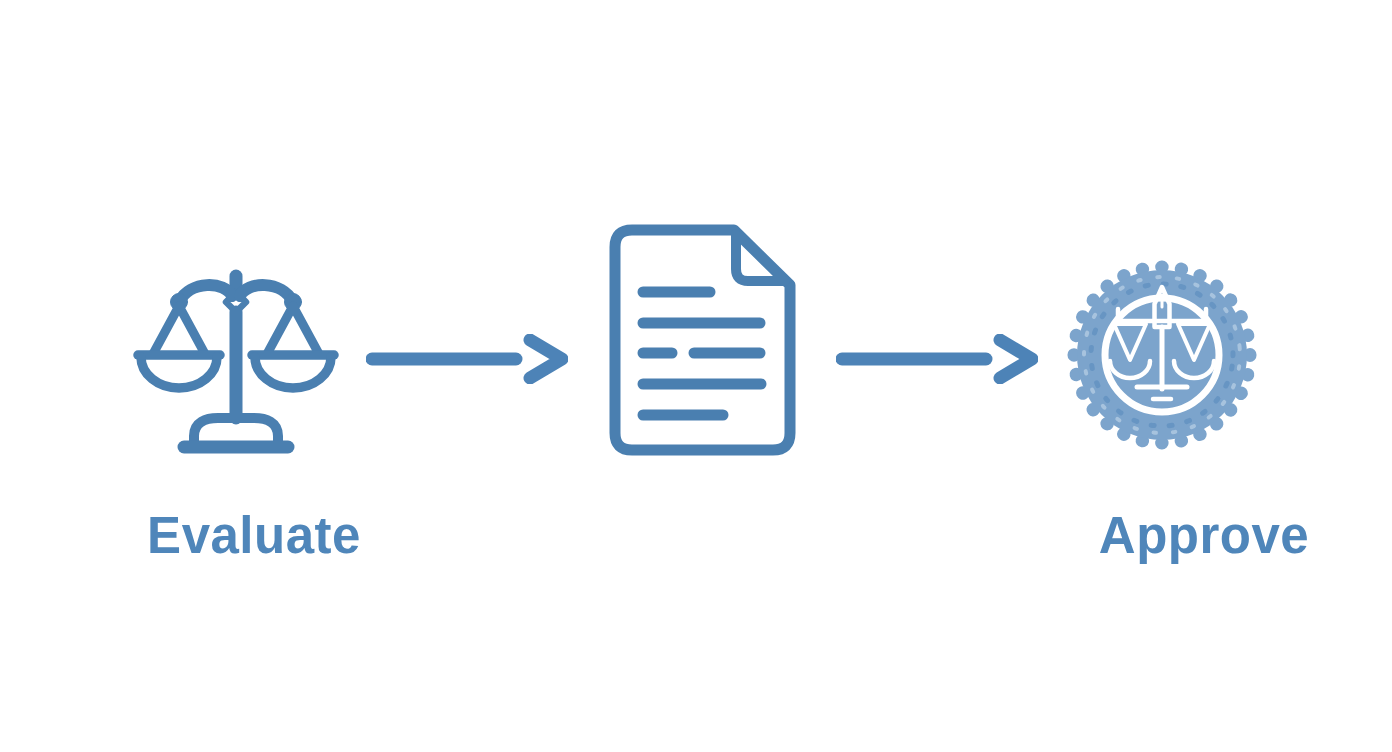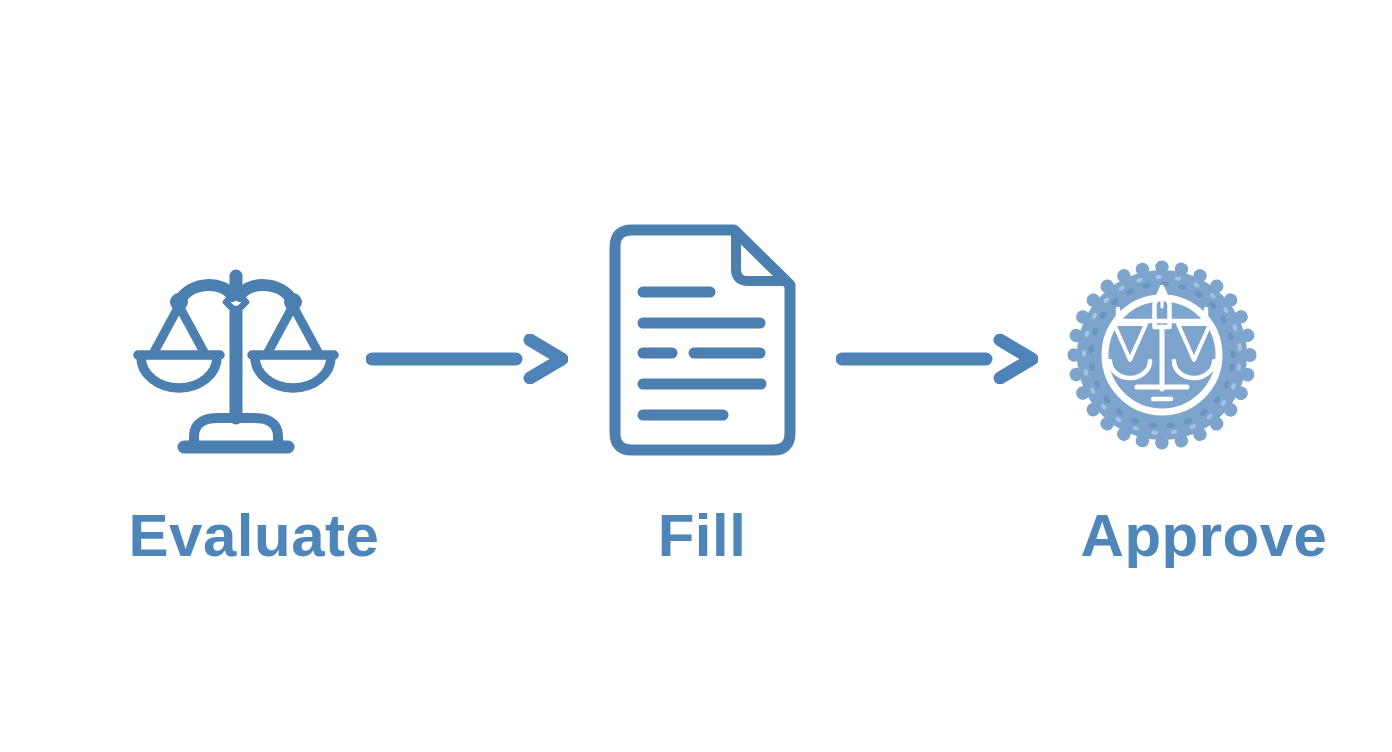--- a/index.html
+++ b/index.html
@@ -8,21 +8,21 @@
     width:1392px;height:752px;
     background:#ffffff;
     overflow:hidden;
     font-family:"Liberation Sans", sans-serif;
   }
   .icon-abs{position:absolute;}
   .step-label{
     position:absolute;
     top:508px;
     transform:translateX(-50%);
-    font-size:60px;
+    font-size:51px;
     font-weight:700;
     letter-spacing:0.5px;
     color:#4f86ba;
     white-space:nowrap;
     line-height:56px;
   }
   svg{display:block;}
 </style>
 </head>
 <body>
@@ -73,21 +73,20 @@
       <path d="M 130 13 V 48 Q 130 60 142 60 H 179" stroke-width="10"></path>
 
       <path d="M 37 71 H 104" stroke-width="11"></path>
       <path d="M 37 102 H 154" stroke-width="11"></path>
       <path d="M 37 132 H 66" stroke-width="11"></path>
       <path d="M 88 132 H 154" stroke-width="11"></path>
       <path d="M 37 163 H 155" stroke-width="11"></path>
       <path d="M 37 194 H 117" stroke-width="11"></path>
     </g>
   </svg>
-  <div class="step-label" style="left:702px">Fill</div>
 
   <svg class="icon-abs" style="left:836px;top:334px" width="202" height="50" viewBox="0 0 202 50">
     <g fill="none" stroke-linecap="round" stroke-linejoin="round" stroke="#4d83b7">
       <path d="M 6 25 H 150" stroke-width="13"></path>
       <path d="M 164 6 L 196 25 L 164 44" stroke-width="13"></path>
     </g>
   </svg>
 
   <svg class="icon-abs" style="left:1064px;top:257px" width="196" height="196" viewBox="0 0 196 196">
 

